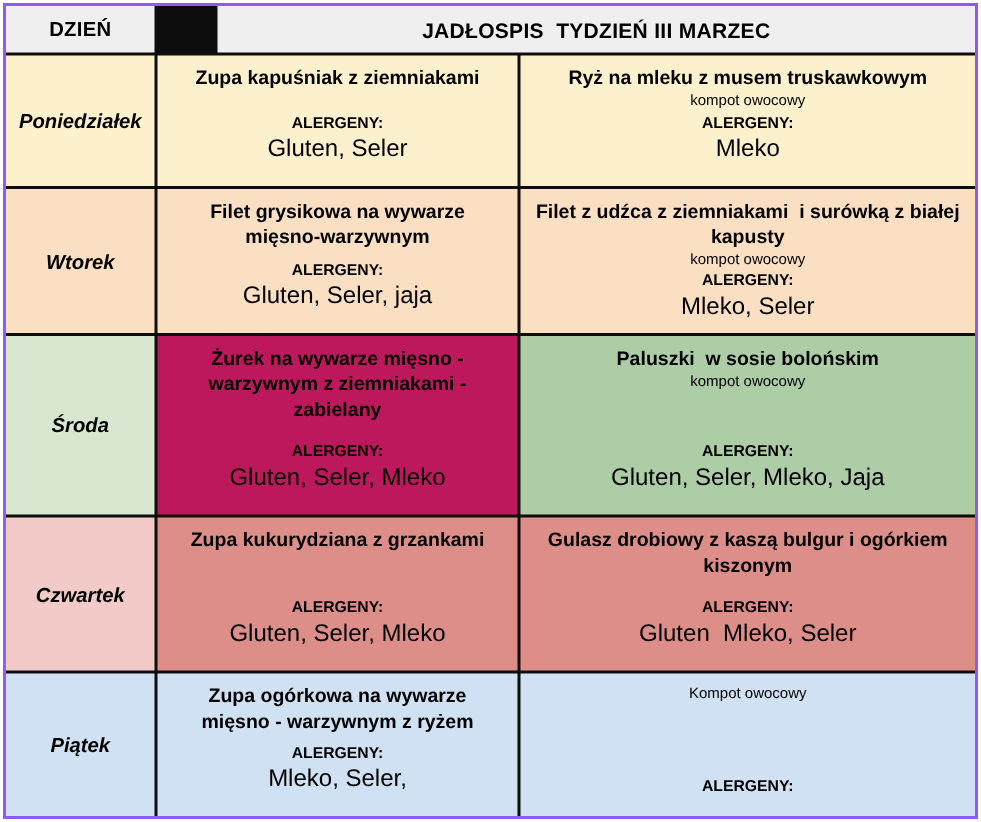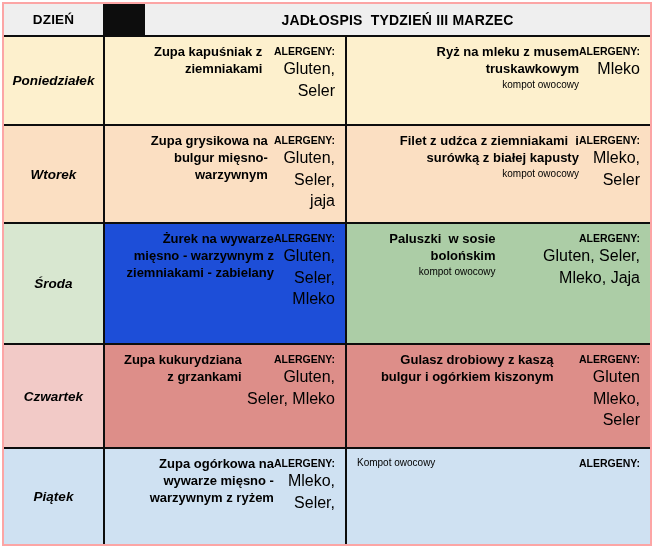--- a/index.html
+++ b/index.html
@@ -7,21 +7,21 @@
     padding: 0;
     background: #ffffff;
     font-family: "Liberation Sans", sans-serif;
     color: #000000;
   }
   .menu-table {
     box-sizing: border-box;
     width: 650px;
     height: 544px;
     margin: 2px;
-    border: 2px solid #fca5a5;
+    border: 2px solid #8b5cf6;
     background: #0d0d0d; 
     display: grid;
     grid-template-columns: 99px 240px 1fr;
     grid-template-rows: 31px 87px 96px 119px 102px 95px;
     gap: 2px;
   }
   .row { display: contents; }
   .cell {
     box-sizing: border-box;
     overflow: hidden;
@@ -41,23 +41,23 @@
     align-items: center;
     justify-content: center;
     font-weight: bold;
     font-size: 13.5px;
     text-align: center;
     padding: 2px;
     font-style: italic;
   }
   .meal-cell {
     display: flex;
-    flex-direction: row;
+    flex-direction: column;
     justify-content: space-between;
-    text-align: right;
+    text-align: center;
     padding: 7px 10px 13px 10px;
   }
   .meal-name {
     font-weight: bold;
     font-size: 13px;
     line-height: 1.3;
     white-space: pre-wrap;
   }
   .side-dish {
     font-size: 10px;
@@ -105,21 +105,21 @@
         <div class="allergens-label">ALERGENY:</div>
         <div class="allergens-list">Mleko</div>
       </div>
     </div>
   </div>
 
   <div class="row">
     <div class="cell day-cell" style="background-color: rgb(251, 223, 194);">Wtorek</div>
     <div class="cell meal-cell" style="background-color: rgb(251, 223, 194);">
       <div>
-        <div class="meal-name">Zupa grysikowa na bulgur mięsno-warzywnym</div>
+        <div class="meal-name">Filet grysikowa na wywarze mięsno-warzywnym</div>
         <div class="side-dish"></div>
       </div>
       <div class="allergens-block">
         <div class="allergens-label">ALERGENY:</div>
         <div class="allergens-list">Gluten, Seler, jaja</div>
       </div>
     </div>
     <div class="cell meal-cell" style="background-color: rgb(251, 223, 194);">
       <div>
         <div class="meal-name">Filet z udźca z ziemniakami  i surówką z białej kapusty</div>
@@ -127,21 +127,21 @@
       </div>
       <div class="allergens-block">
         <div class="allergens-label">ALERGENY:</div>
         <div class="allergens-list">Mleko, Seler</div>
       </div>
     </div>
   </div>
 
   <div class="row">
     <div class="cell day-cell" style="background-color: rgb(216, 231, 208);">Środa</div>
-    <div class="cell meal-cell" style="background-color: #1d4ed8;">
+    <div class="cell meal-cell" style="background-color: #be185d;">
       <div>
         <div class="meal-name">Żurek na wywarze mięsno - warzywnym z ziemniakami - zabielany</div>
         <div class="side-dish"></div>
       </div>
       <div class="allergens-block">
         <div class="allergens-label">ALERGENY:</div>
         <div class="allergens-list">Gluten, Seler, Mleko</div>
       </div>
     </div>
     <div class="cell meal-cell" style="background-color: rgb(172, 205, 166);">

